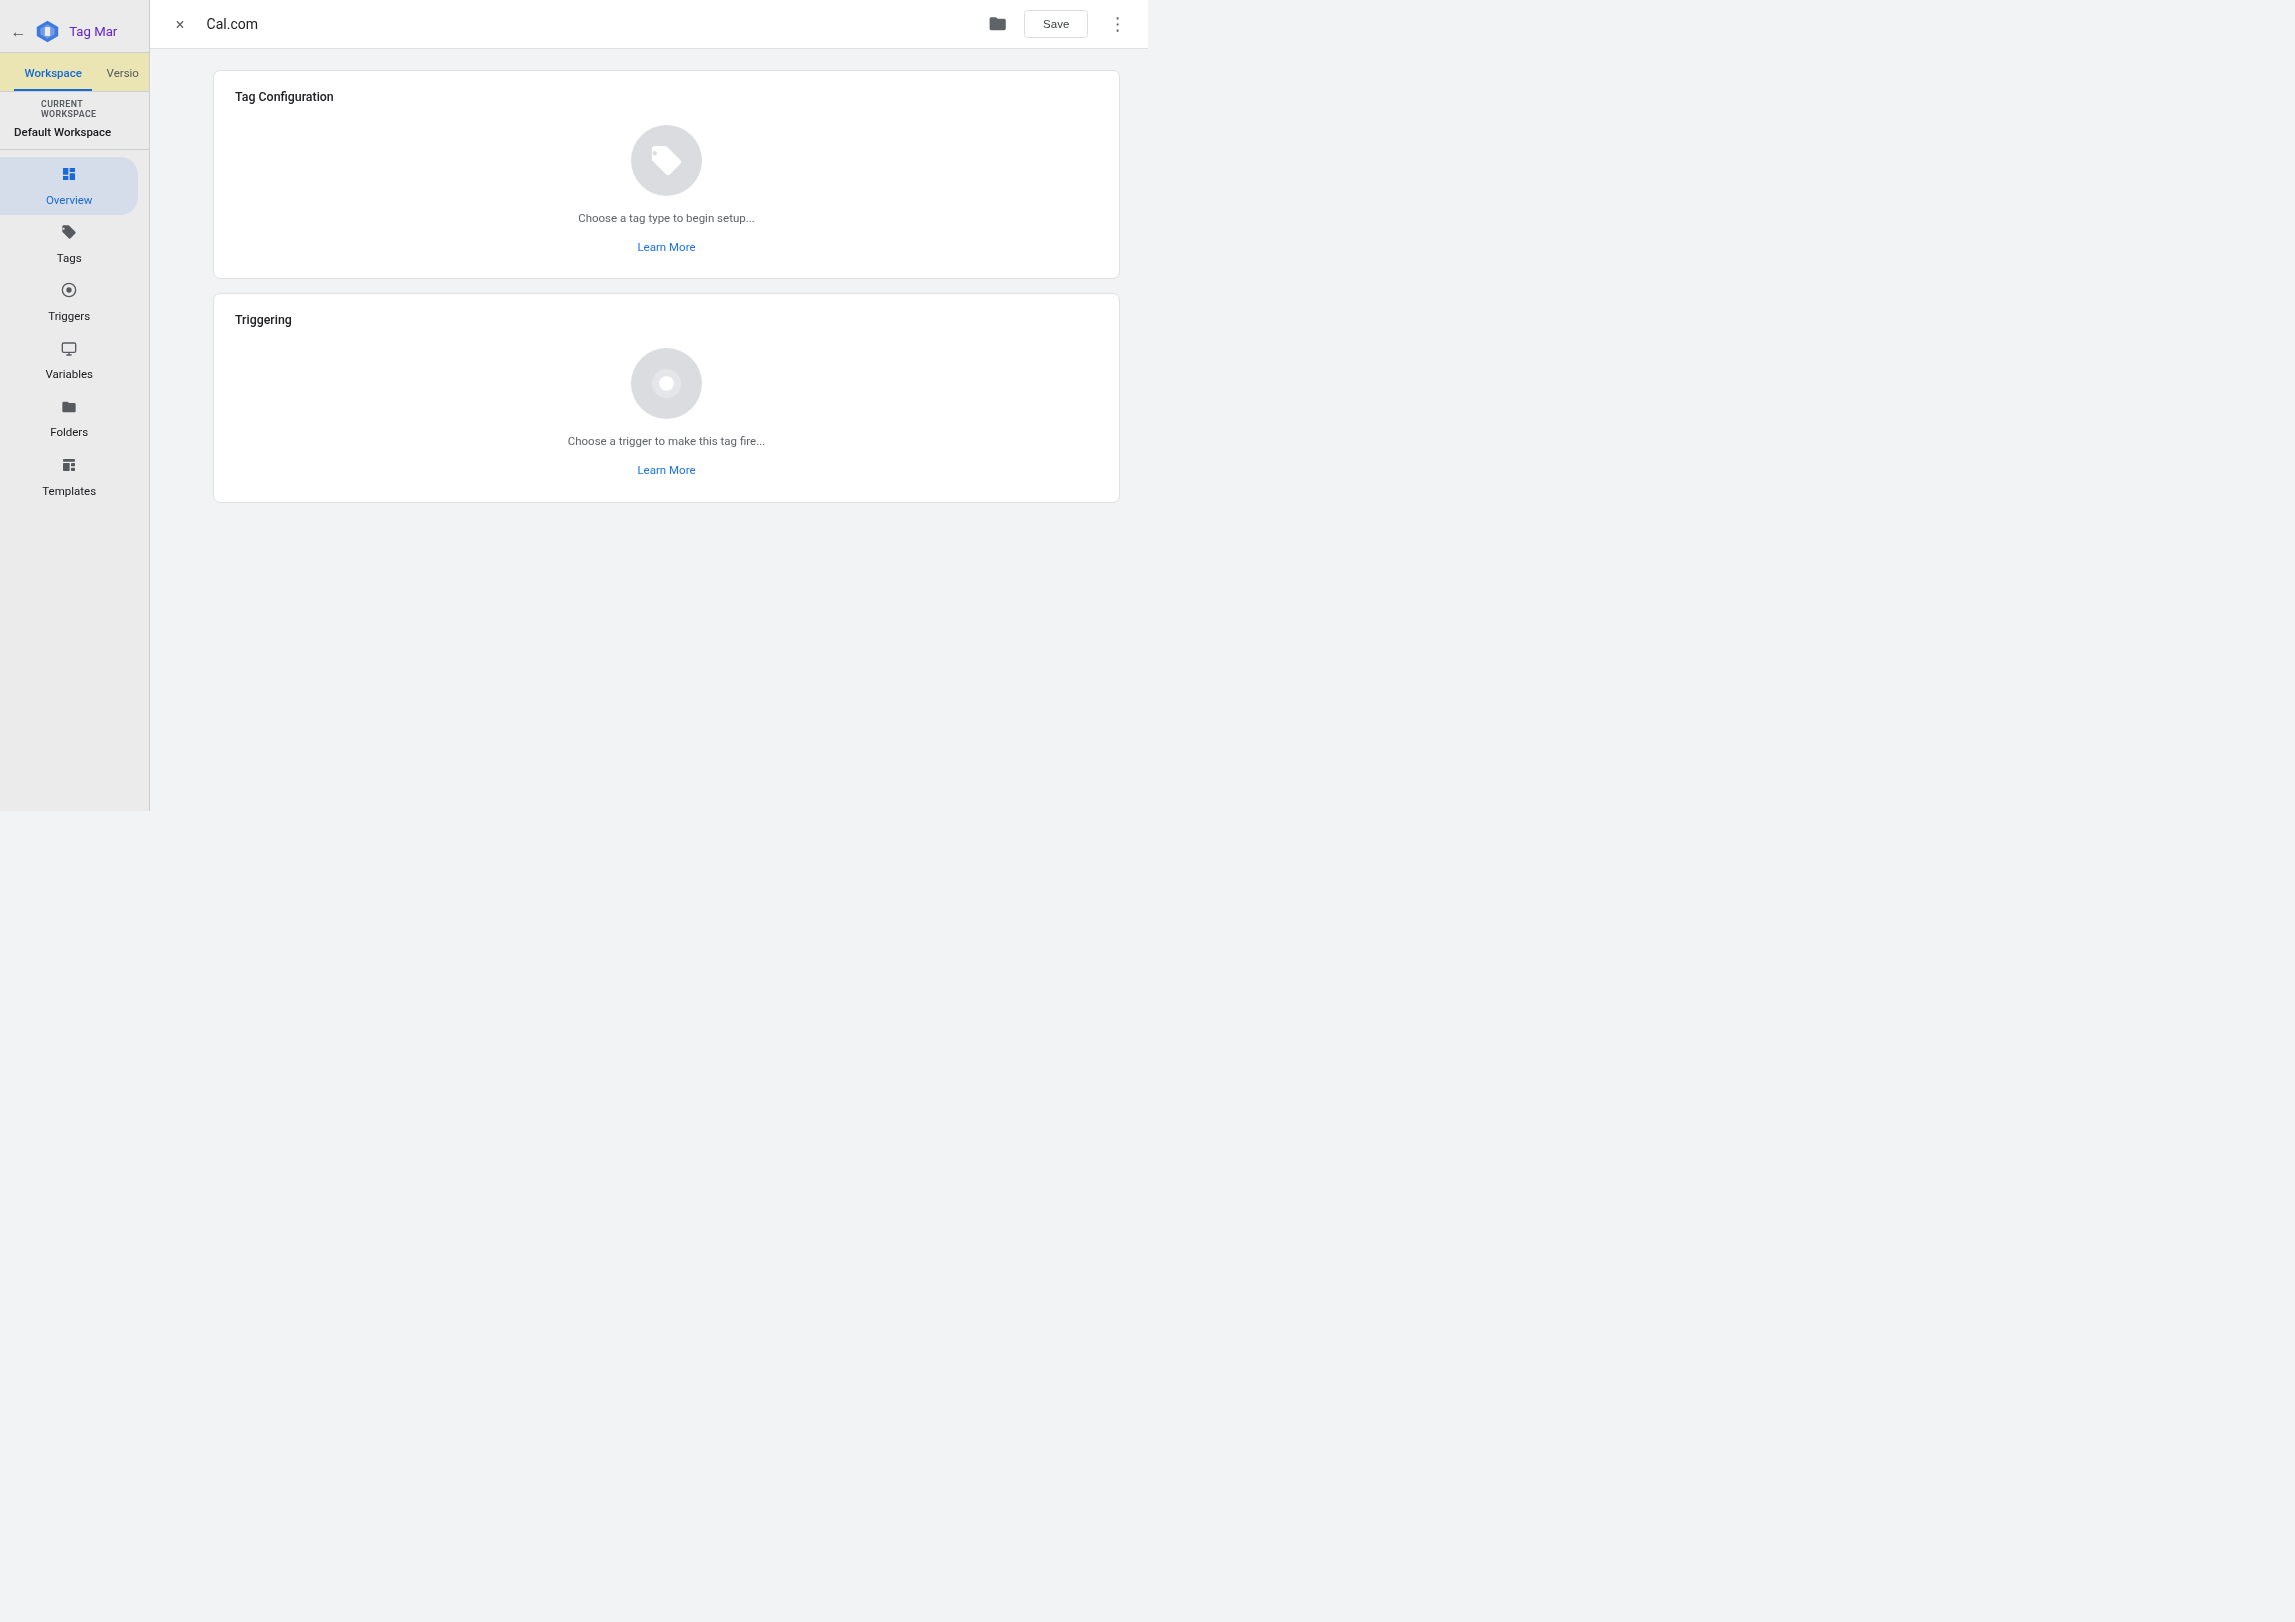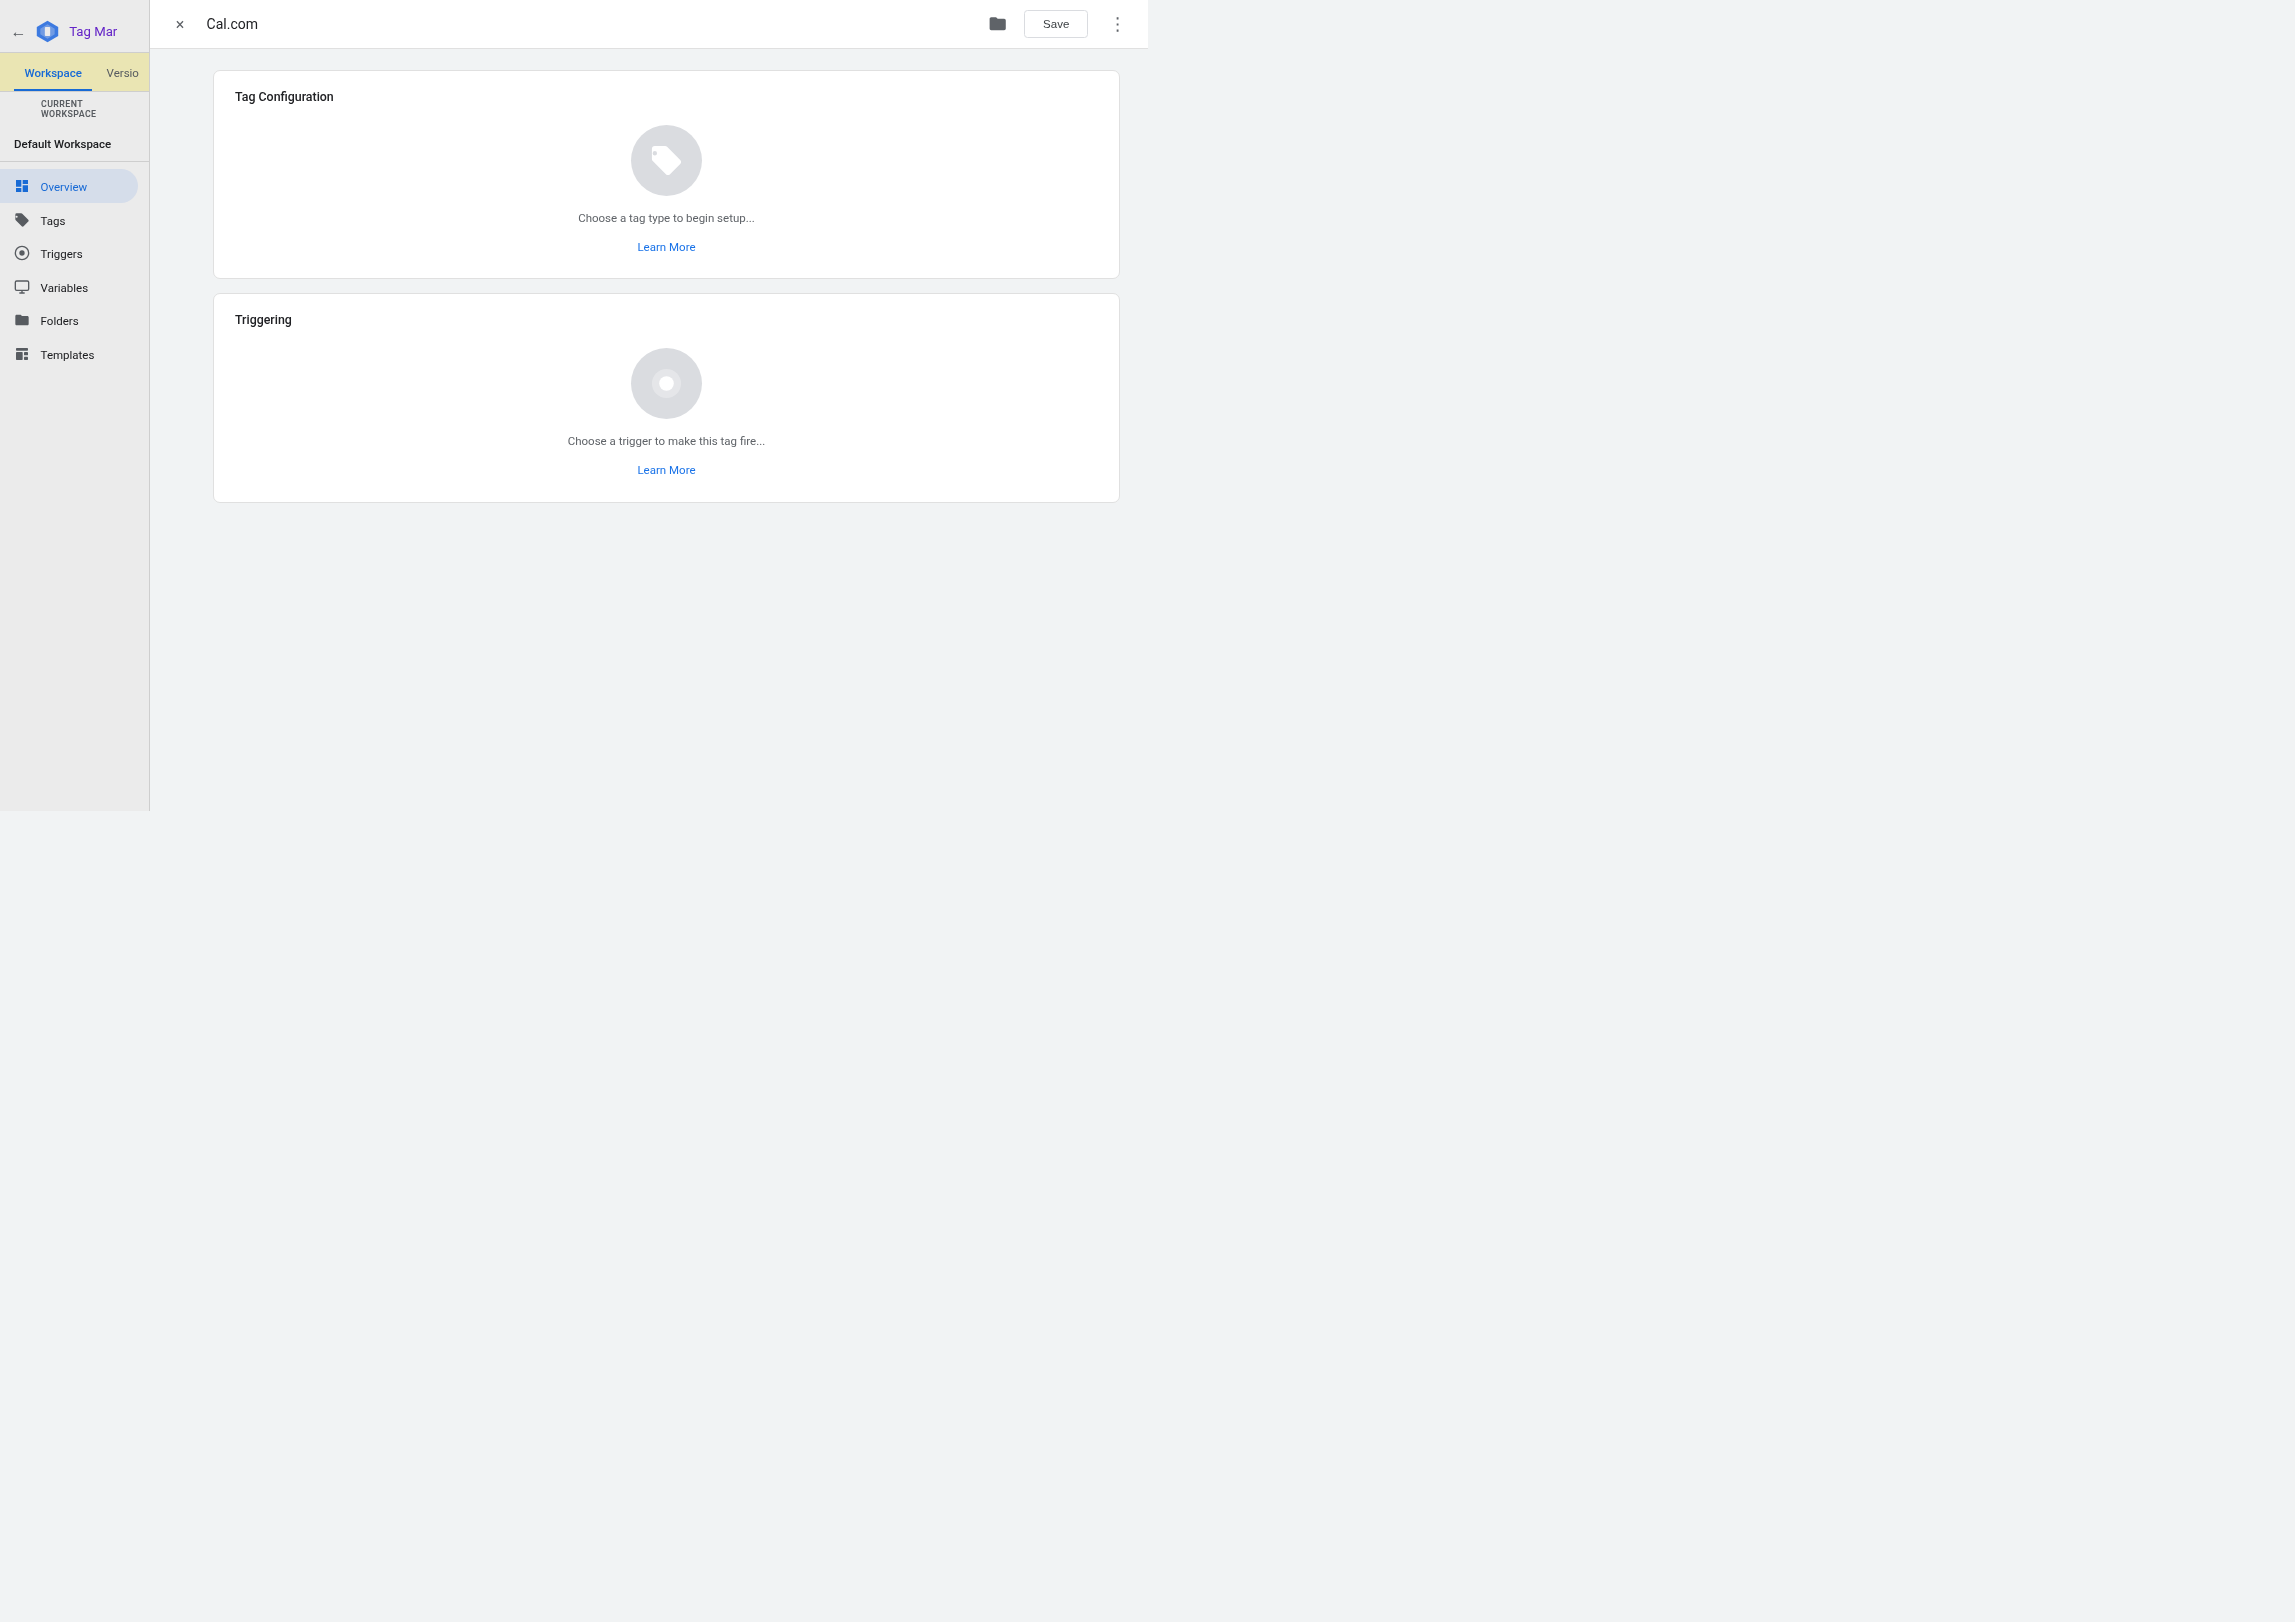--- a/index.html
+++ b/index.html
@@ -67,38 +67,39 @@
     .workspace-section {
       padding: 7px 14px 10.6px;
       border-bottom: 0.9px solid #e0e0e0;
     }
     .workspace-label {
       font-size: 8.8px;
       color: #5f6368;
       font-weight: 600;
       letter-spacing: 0.4px;
       text-transform: uppercase;
-      margin-bottom: 18px;
+      margin-bottom: 6px;
       padding-left: 27px;
     }
     .workspace-name {
       font-size: 11.5px;
       color: #202124;
       font-weight: 500;
     }
     .nav-item {
       display: flex;
-      align-items: flex-end;
+      align-items: center;
       gap: 10.6px;
       padding: 8.8px 14px;
       font-size: 11.5px;
       color: #202124;
       cursor: pointer;
       border-radius: 0 17.7px 17.7px 0;
       margin-right: 10.6px;
+      flex-direction: column;
     }
     .nav-item.active {
       background: #e8f0fe;
       color: #1a73e8;
     }
     .nav-item .nav-icon {
       width: 16px;
       height: 16px;
       display: flex;
       align-items: center;

